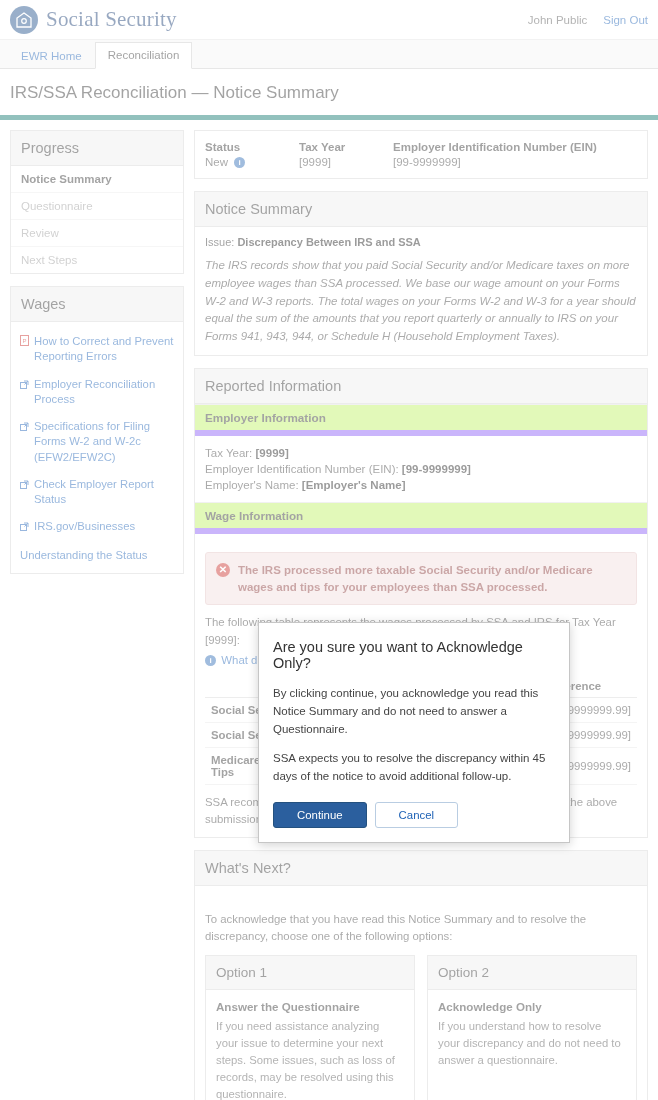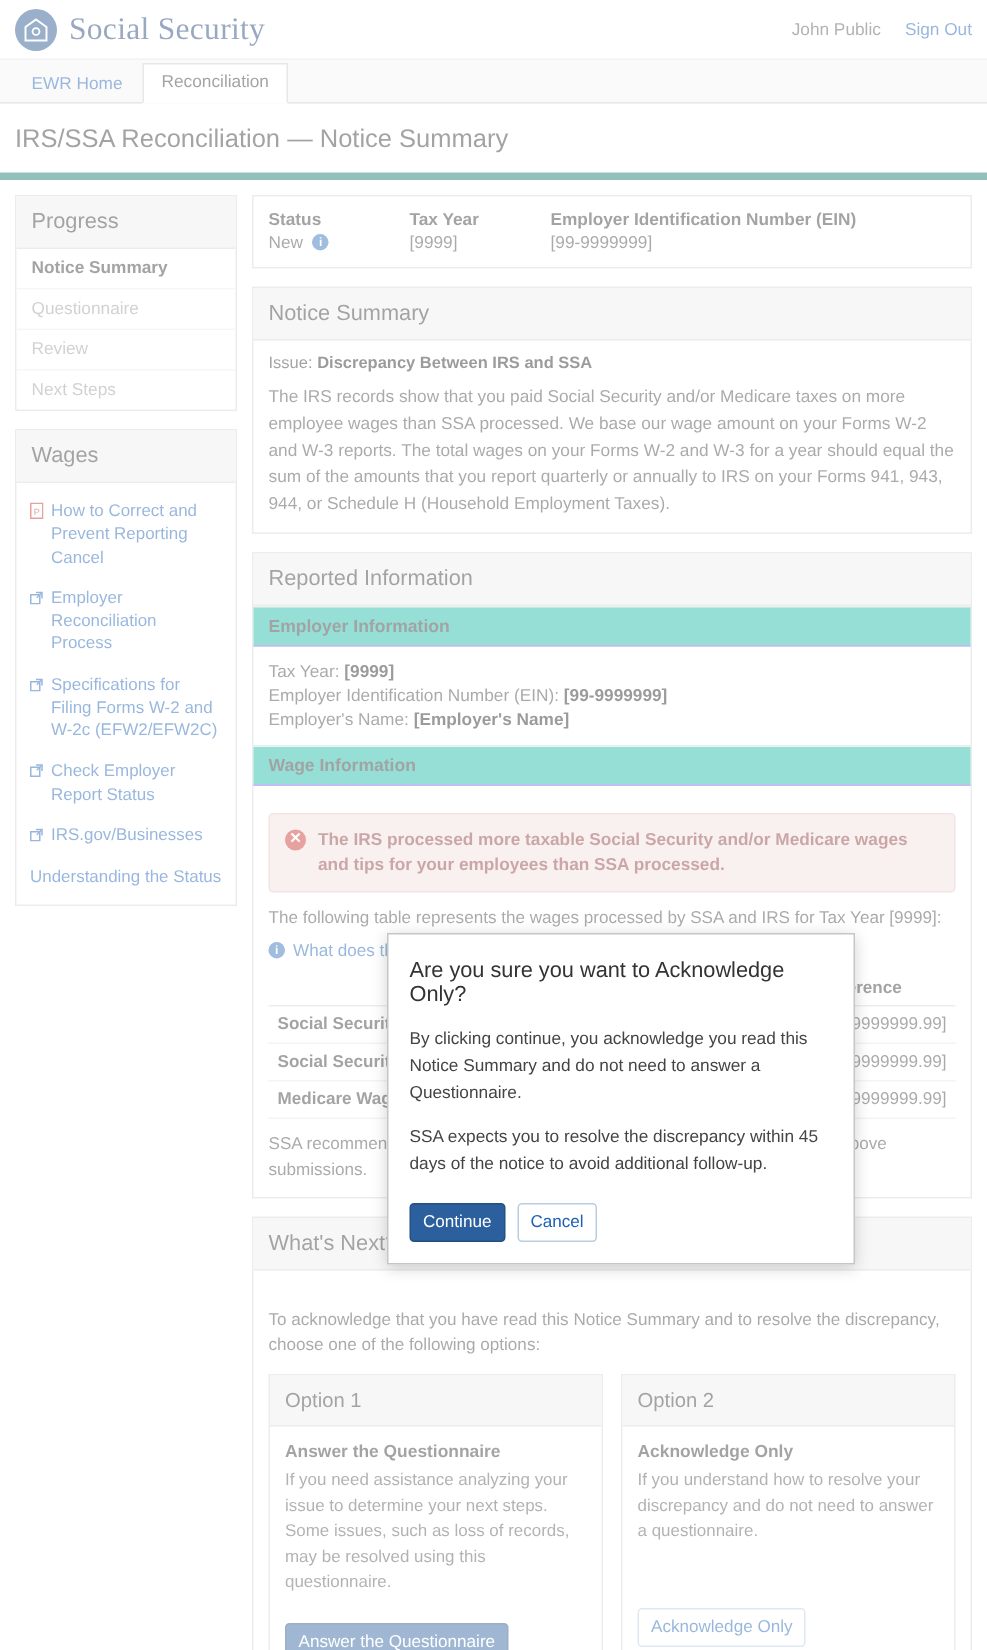--- a/index.html
+++ b/index.html
@@ -81,21 +81,21 @@
     margin: 0;
   }
 
   
   .wrap {
     display: flex;
     padding: 10px 10px 0 10px;
     gap: 10px;
     align-items: flex-start;
   }
-  .sidebar { width: 148px; flex: none; }
+  .sidebar { width: 174px; flex: none; }
   .content { flex: 1; }
 
   .panel {
     border: 1px solid #d6d6d6;
     background: #fff;
     margin-bottom: 12px;
   }
   .panel-head {
     background: #eeeeee;
     border-bottom: 1px solid #d6d6d6;
@@ -153,26 +153,27 @@
     margin-left: 3px;
   }
 
   .issue-line { font-size: 11px; margin: 0 0 9px 0; }
   .issue-line b { color: #222; }
   .para {
     font-size: 11.5px;
     line-height: 1.55;
     color: #444;
     margin: 0;
+    font-style: italic;
   }
 
   .sub-head {
-    background: #14b8a6;
+    background: #bef264;
     border-top: 1px solid #e0e0e0;
-    border-bottom: 1px solid #8b5cf6;
+    border-bottom: 6px solid #8b5cf6;
     padding: 6px 10px;
     font-size: 11.7px;
     font-weight: bold;
     color: #333;
   }
   .kv { font-size: 11.5px; padding: 2px 0; color: #444; }
   .kv b { color: #222; }
 
   .alert {
     display: flex;
@@ -236,21 +237,21 @@
     border-bottom: 1px solid #d6d6d6;
     padding: 9px 10px;
     font-size: 13.5px;
   }
   .option-body { padding: 10px; min-height: 140px; position: relative; }
   .option-title { font-size: 11.6px; font-weight: bold; margin-bottom: 5px; color: #333; }
   .option-desc { font-size: 11.3px; line-height: 1.5; color: #555; }
   .btn {
     display: inline-block;
     font-size: 11.4px;
-    padding: 6px 8px;
+    padding: 6px 23px;
     border-radius: 3px;
     cursor: pointer;
     border: 1px solid transparent;
     text-align: right;
   }
   .btn-primary { background: #2b5f9e; color: #fff; border-color: #24517f; }
   .btn-link-outline { background: #fff; color: #1d61b5; border-color: #b9cde2; }
   .option-action { margin-top: 18px; }
 
   
@@ -327,21 +328,21 @@
       <div class="panel-head">Wages</div>
       <div class="help-list">
 
         <div class="help-row">
           <span class="mini-icon">
             <svg width="9" height="11" viewBox="0 0 9 11">
                 <rect x="0.5" y="0.5" width="8" height="10" fill="#fff" stroke="#c9302c"></rect>
                 <text x="4.5" y="8" font-size="6" fill="#c9302c" text-anchor="middle" font-family="Liberation Sans">P</text>
               </svg>
           </span>
-          <a href="#">How to Correct and Prevent Reporting Cancel</a>
+          <a href="#">How to Correct and Prevent Reporting Errors</a>
         </div>
 
         <div class="help-row">
           <span class="mini-icon">
             <svg width="9" height="9" viewBox="0 0 9 9">
                 <rect x="0.5" y="2.5" width="6" height="6" fill="none" stroke="#1d61b5"></rect>
                 <path d="M4 1 H8 V5" fill="none" stroke="#1d61b5"></path>
                 <path d="M8 1 L4.5 4.5" stroke="#1d61b5"></path>
               </svg>
           </span>

